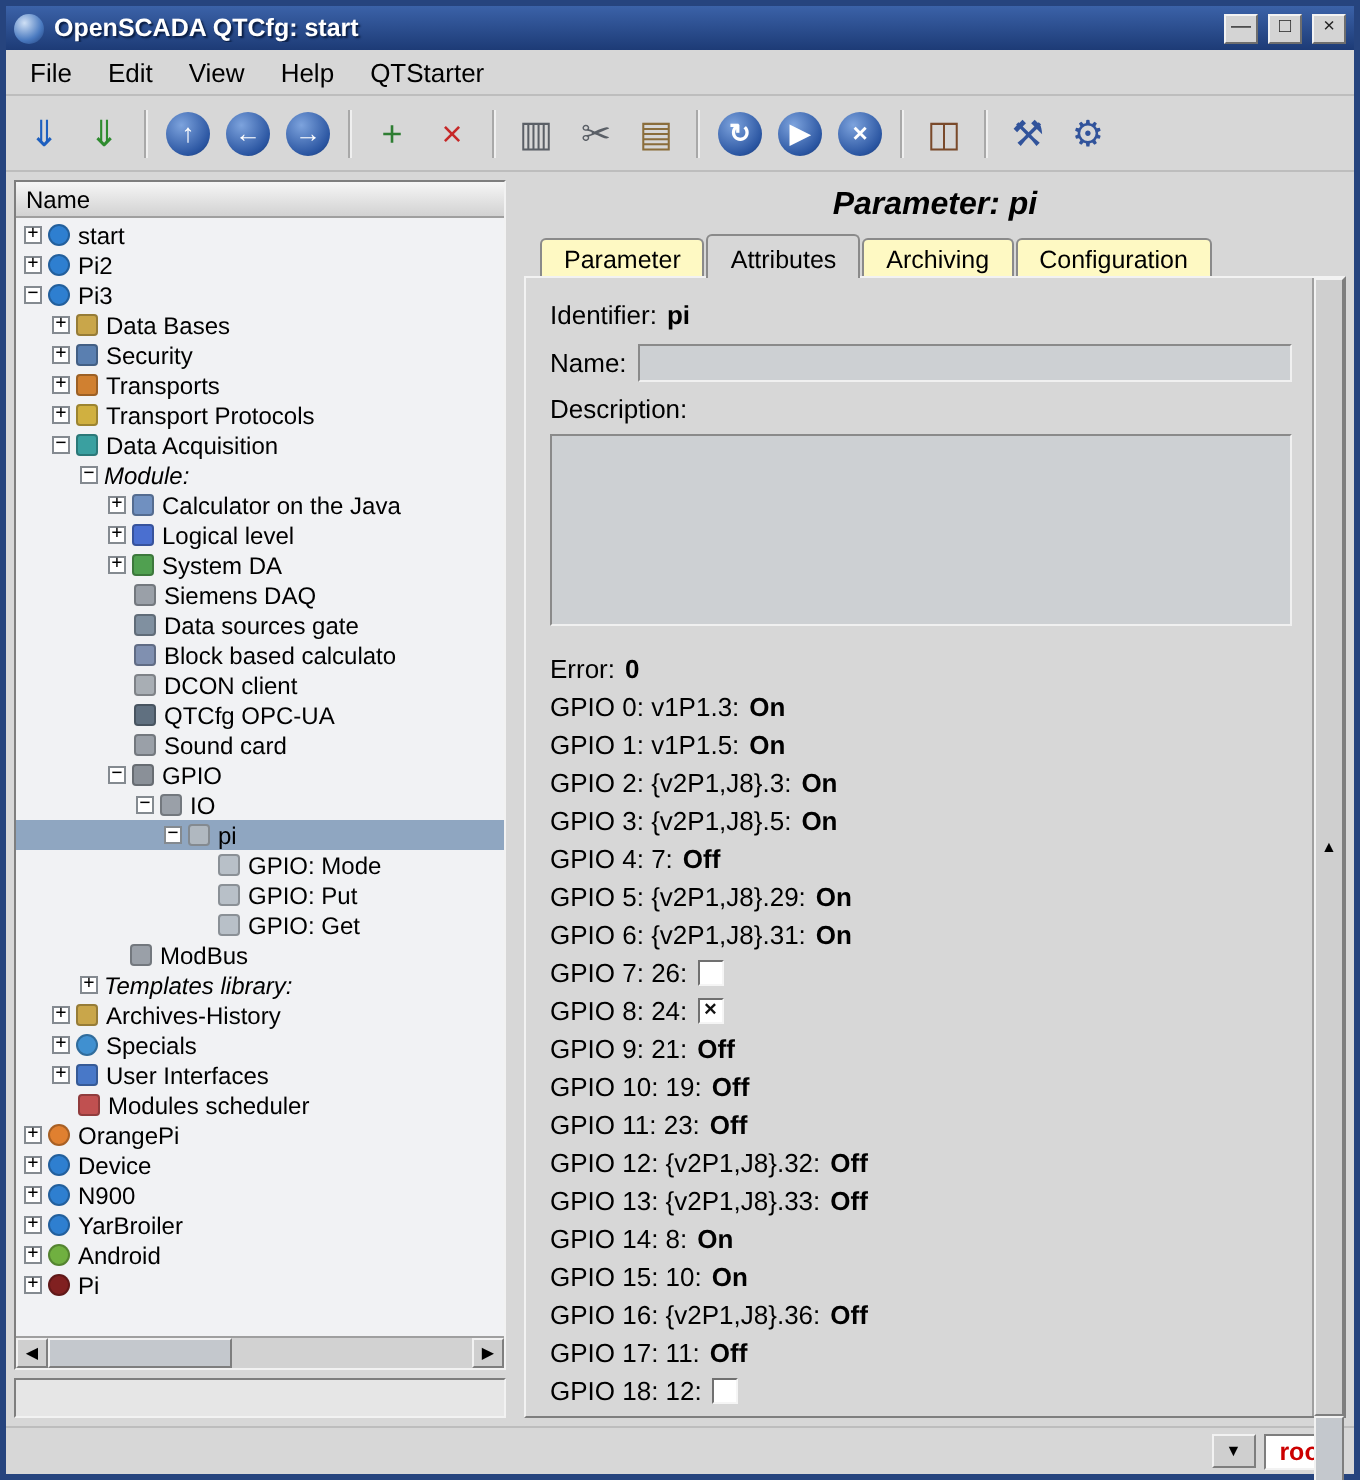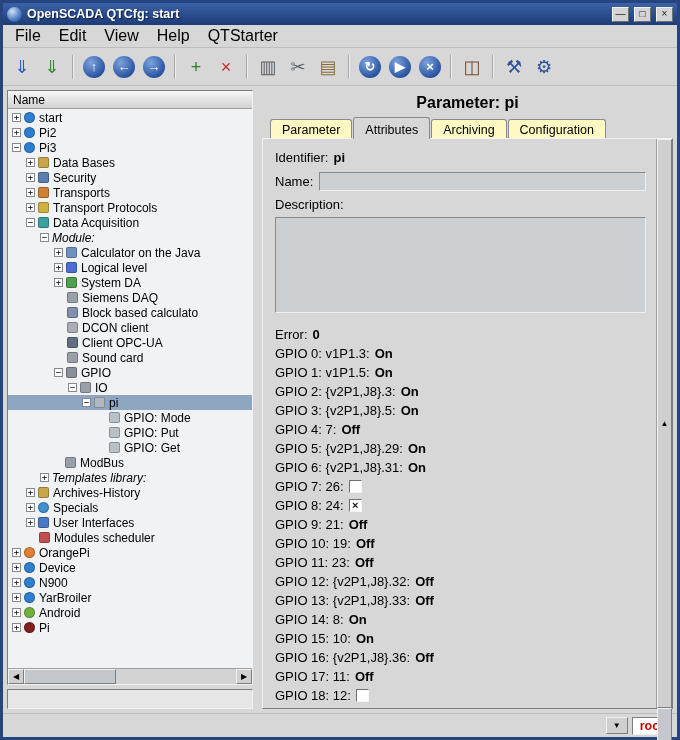--- a/index.html
+++ b/index.html
@@ -16,21 +16,21 @@
               background:radial-gradient(circle at 35% 30%, #cfe0f5, #4a7ac0 60%, #1d3b76);
               flex:none; }
   .title-text { color:#fff; font-weight:bold; font-size:12.5px; flex:1;
                 text-shadow:1px 1px 1px #0a1d42; white-space:nowrap; overflow:hidden; }
   .winbtn { width:17px; height:15px; flex:none; background:#d4d4d4; color:#222;
             border:1px solid; border-color:#f2f2f2 #6e6e6e #6e6e6e #f2f2f2;
             font-size:10px; line-height:12px; text-align:center; cursor:default; }
 
   
   .menubar { height:23px; flex:none; display:flex; align-items:center; padding-left:3px;
-             background:#d7d7d7; border-bottom:1px solid #bdbdbd; font-size:16px; }
+             background:#d7d7d7; border-bottom:1px solid #bdbdbd; font-size:13px; }
   .menu-item { padding:3px 9px; }
 
   
   .toolbar { height:38px; flex:none; display:flex; align-items:center; gap:2px; padding:2px 5px;
              background:#d7d7d7; border-bottom:1px solid #bdbdbd; }
   .tbtn { width:28px; height:28px; display:flex; align-items:center; justify-content:center; }
   .tbtn .flat { font-size:18px; line-height:1; }
   .tbtn .circ { width:22px; height:22px; border-radius:50%; color:#fff; font-size:13px; font-weight:bold;
                 display:flex; align-items:center; justify-content:center;
                 background:radial-gradient(circle at 35% 30%, #7da3dd, #2b56a2 70%, #16336b); }
@@ -64,21 +64,21 @@
             display:flex; align-items:center; justify-content:center; }
   .sb-track-h { flex:1; position:relative; }
   .sb-thumb-h { position:absolute; left:0; top:0; bottom:0; width:92px; background:#c4c8cd; }
   .bottom-edit { height:20px; flex:none; background:#e6e6e6; }
 
   .splitter { width:5px; flex:none; }
 
   
   .right-panel { flex:1; display:flex; flex-direction:column; min-width:0; min-height:0; }
   .main-title { height:26px; flex:none; text-align:center; font-size:16px; font-weight:bold;
-                padding-top:4px; }
+                font-style:italic; padding-top:4px; }
   .tabs-row { flex:none; display:flex; align-items:flex-end; padding-left:8px; height:23px; }
   .tab { padding:3px 11px 2px; font-size:12.5px; background:#fef9c3;
          border:1px solid #8a8a8a; border-bottom:none; border-radius:3px 3px 0 0; margin-right:1px; }
   .tab.active { background:#d7d7d7; padding-top:5px; position:relative; z-index:2; }
   .content-frame { flex:1; display:flex; min-height:0; background:#d7d7d7; margin-top:-1px; }
   .content-scroll { flex:1; overflow:hidden; padding:8px 6px 0 12px; font-size:13px; min-width:0; }
 
   .vscroll { width:16px; flex:none; display:flex; flex-direction:column; background:#d2d2d2;
              border-left:1px solid #9f9f9f; }
   .sb-track-v { flex:1; position:relative; }
@@ -254,32 +254,37 @@
               <span class="ticon" style="background: rgb(80, 160, 80);"></span>
               <span class="tlabel">System DA</span>
             </div>
             <div class="tree-row" style="padding-left: 46px;">
               <span class="tspacer"></span>
               <span class="ticon" style="background: rgb(154, 160, 168);"></span>
               <span class="tlabel">Siemens DAQ</span>
             </div>
             <div class="tree-row" style="padding-left: 46px;">
               <span class="tspacer"></span>
+              <span class="ticon" style="background: rgb(128, 144, 160);"></span>
+              <span class="tlabel">Data sources gate</span>
+            </div>
+            <div class="tree-row" style="padding-left: 46px;">
+              <span class="tspacer"></span>
               <span class="ticon" style="background: rgb(128, 144, 176);"></span>
               <span class="tlabel">Block based calculato</span>
             </div>
             <div class="tree-row" style="padding-left: 46px;">
               <span class="tspacer"></span>
               <span class="ticon" style="background: rgb(168, 174, 180);"></span>
               <span class="tlabel">DCON client</span>
             </div>
             <div class="tree-row" style="padding-left: 46px;">
               <span class="tspacer"></span>
               <span class="ticon" style="background: rgb(96, 112, 128);"></span>
-              <span class="tlabel">Client OPC-UA</span>
+              <span class="tlabel">QTCfg OPC-UA</span>
             </div>
             <div class="tree-row" style="padding-left: 46px;">
               <span class="tspacer"></span>
               <span class="ticon" style="background: rgb(154, 160, 168);"></span>
               <span class="tlabel">Sound card</span>
             </div>
             <div class="tree-row" style="padding-left: 46px;">
               <span class="expander">−</span>
               <span class="ticon" style="background: rgb(138, 144, 152);"></span>
               <span class="tlabel">GPIO</span>

